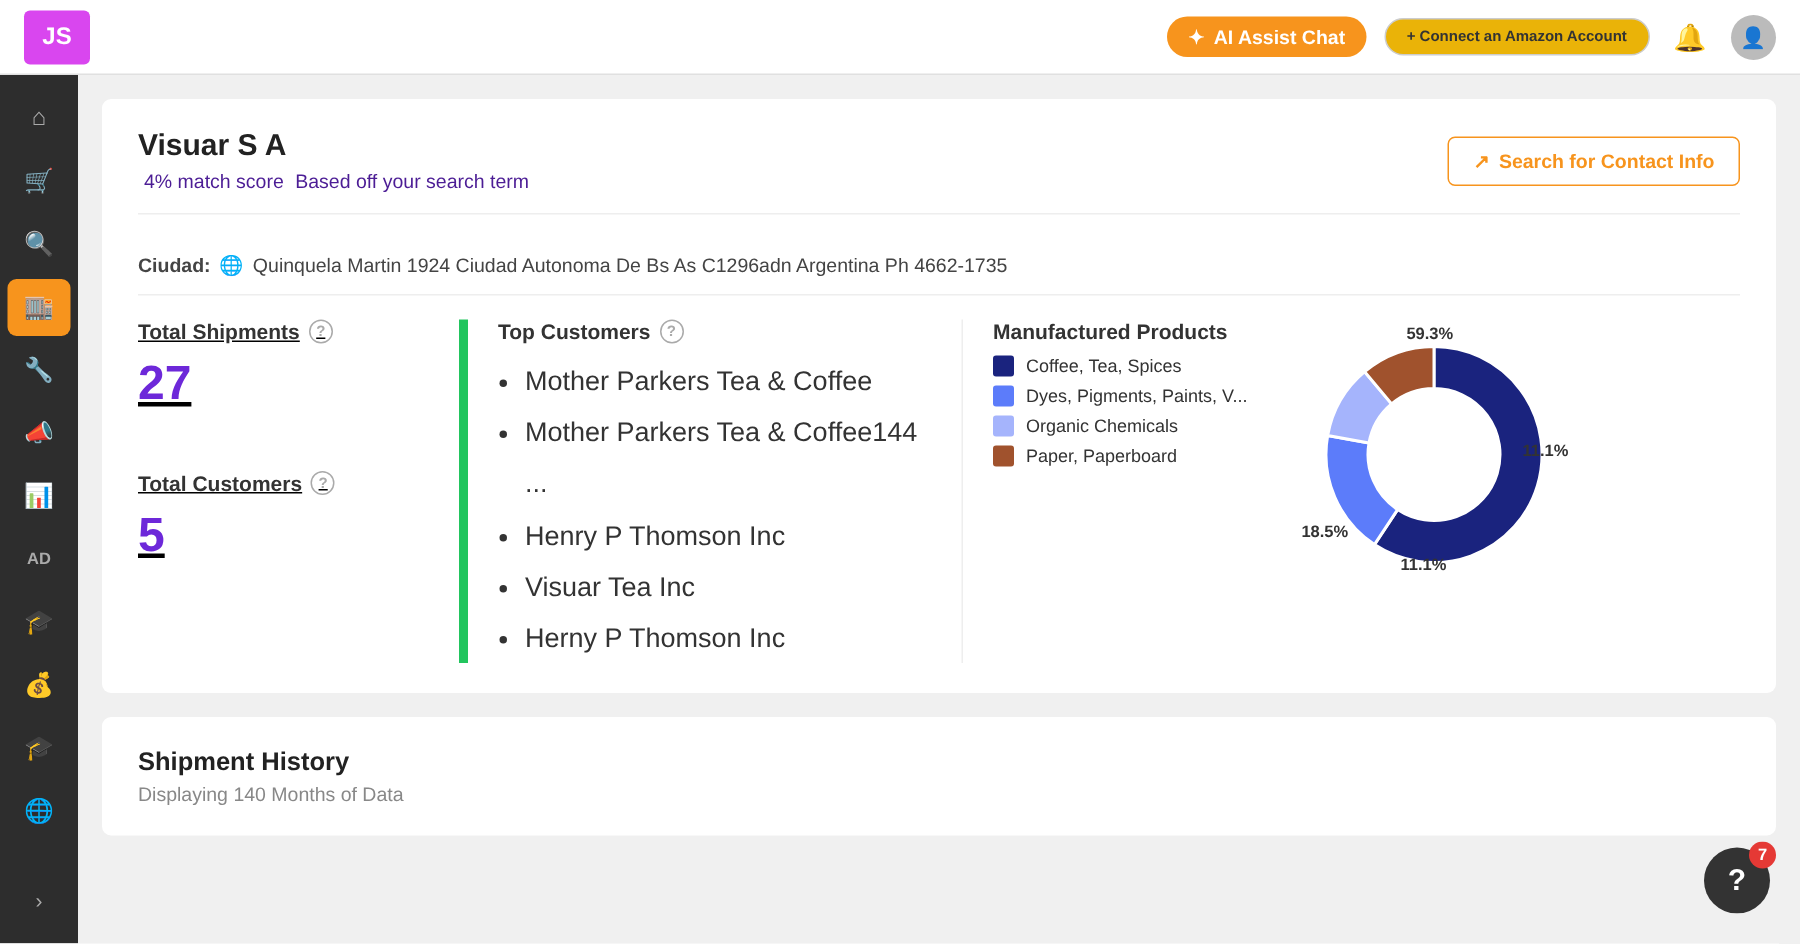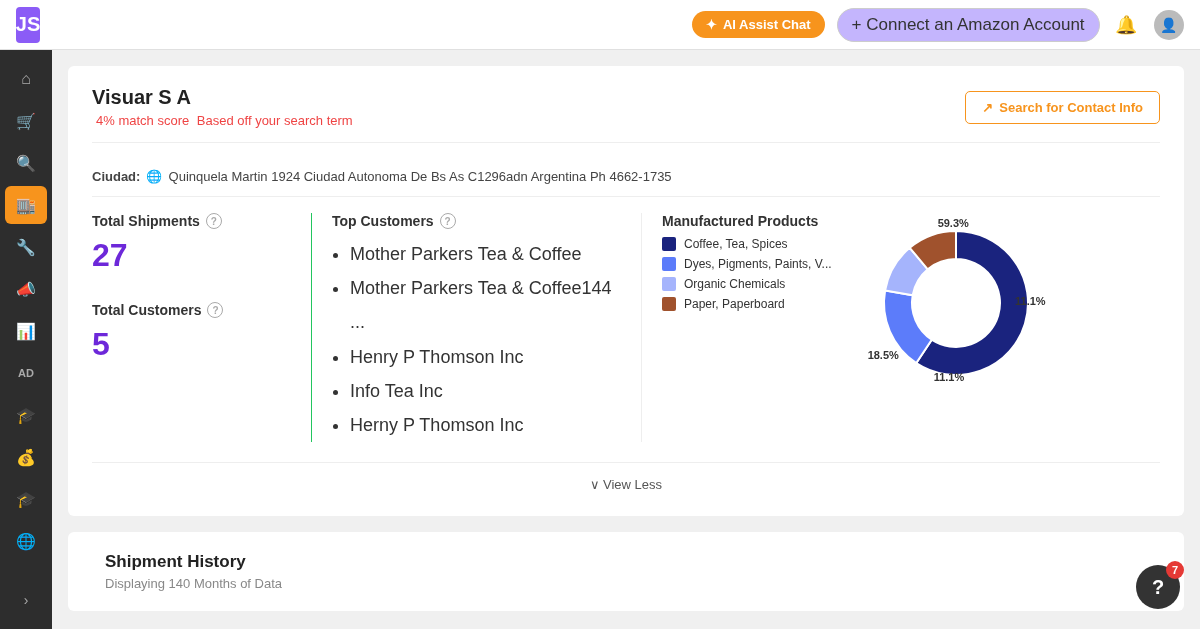--- a/index.html
+++ b/index.html
@@ -10,53 +10,54 @@
       height: 50px;
       background: #fff;
       border-bottom: 1px solid #e0e0e0;
       display: flex;
       align-items: center;
       padding: 0 16px;
       gap: 12px;
       flex-shrink: 0;
     }
     .js-logo {
-      width: 24px; height: 36px;
-      background: #8b5cf6;
+      width: 44px; height: 36px;
+      background: #d946ef;
       color: #fff;
       font-weight: 900;
-      font-size: 20px;
+      font-size: 16px;
       border-radius: 4px;
       display: flex; align-items: center; justify-content: center;
     }
     .nav-spacer { flex: 1; }
     .ai-assist-btn {
       background: #f7941d;
       color: #fff;
       border: none;
       border-radius: 20px;
       padding: 6px 14px;
       font-size: 13px;
       font-weight: 600;
       cursor: pointer;
       display: flex;
       align-items: center;
       gap: 6px;
     }
     .connect-amazon-btn {
-      background: #c4b5fd;
+      background: #eab308;
       color: #333;
       border: 1px solid #ccc;
       border-radius: 20px;
       padding: 6px 14px;
-      font-size: 17px;
+      font-size: 10px;
       cursor: pointer;
       display: flex;
       align-items: center;
       gap: 6px;
+      font-weight: bold;
     }
     .nav-icon-btn {
       background: none;
       border: none;
       cursor: pointer;
       color: #555;
       font-size: 18px;
       padding: 4px;
     }
     .avatar {
@@ -148,21 +149,21 @@
       font-weight: 700;
       color: #222;
       margin-bottom: 4px;
     }
     .match-score {
       font-size: 13px;
       color: #f7941d;
       font-weight: 600;
     }
     .match-score span {
-      color: #ef4444;
+      color: #4c1d95;
       font-weight: 400;
       margin-left: 4px;
     }
     .header-buttons {
       display: flex;
       gap: 10px;
       align-items: center;
     }
     .search-contact-btn {
       background: #fff;
@@ -200,23 +201,24 @@
       gap: 6px;
     }
 
     
     .stats-row {
       display: flex;
       gap: 0;
     }
     .stats-col {
       flex: 0 0 220px;
-      border-right: 1px solid #22c55e;
+      border-right: 6px solid #22c55e;
       padding-right: 4px;
       margin-right: 20px;
+      text-decoration: underline;
     }
     .customers-col {
       flex: 0 0 310px;
       border-right: 1px solid #eee;
       padding-right: 20px;
       margin-right: 20px;
     }
     .products-col {
       flex: 1;
       display: flex;
@@ -299,21 +301,21 @@
       margin-top: 20px;
       color: #555;
       font-size: 13px;
       cursor: pointer;
     }
 
     
     .shipment-card {
       background: #fff;
       border-radius: 6px;
-      padding: 20px 37px;
+      padding: 20px 24px;
     }
     .shipment-title {
       font-size: 17px;
       font-weight: 700;
       color: #222;
       margin-bottom: 4px;
     }
     .shipment-subtitle {
       font-size: 13px;
       color: #888;
@@ -445,39 +447,39 @@
       </div>
 
       <div class="stats-row">
 
         <div class="stats-col">
           <div class="stat-label">
             <span>Total Shipments</span>
             <span class="help-icon">?</span>
           </div>
           <div class="stat-value">27</div>
-          <div style="margin-top:28px;">
+          <div style="margin-top:40px;">
             <div class="stat-label">
               <span>Total Customers</span>
               <span class="help-icon">?</span>
             </div>
             <div class="stat-value">5</div>
           </div>
         </div>
 
         <div class="customers-col">
           <div class="stat-label">
             <span>Top Customers</span>
             <span class="help-icon">?</span>
           </div>
           <ul class="customers-list" id="customers-list">
               <li>Mother Parkers Tea &amp; Coffee</li>
               <li>Mother Parkers Tea &amp; Coffee144 ...</li>
               <li>Henry P Thomson Inc</li>
-              <li>Info Tea Inc</li>
+              <li>Visuar Tea Inc</li>
               <li>Herny P Thomson Inc</li>
             </ul>
         </div>
 
         <div class="products-col">
           <div>
             <div class="stat-label">
               <span>Manufactured Products</span>
             </div>
             <div class="products-legend" id="products-legend">
@@ -509,21 +511,20 @@
               </svg>
             
             <div class="donut-label" style="top:4px; left:72px;">59.3%</div>
             <div class="donut-label" style="bottom:32px; left:2px;">18.5%</div>
             <div class="donut-label" style="bottom:10px; left:68px;">11.1%</div>
             <div class="donut-label" style="top:82px; right:0px;">11.1%</div>
           </div>
         </div>
       </div>
 
-      <div class="view-less-row">∨  View Less</div>
     </div>
 
     <div class="shipment-card">
       <div class="shipment-title">Shipment History</div>
       <div class="shipment-subtitle">Displaying 140 Months of Data</div>
     </div>
 
   </div>
 </div>
 

